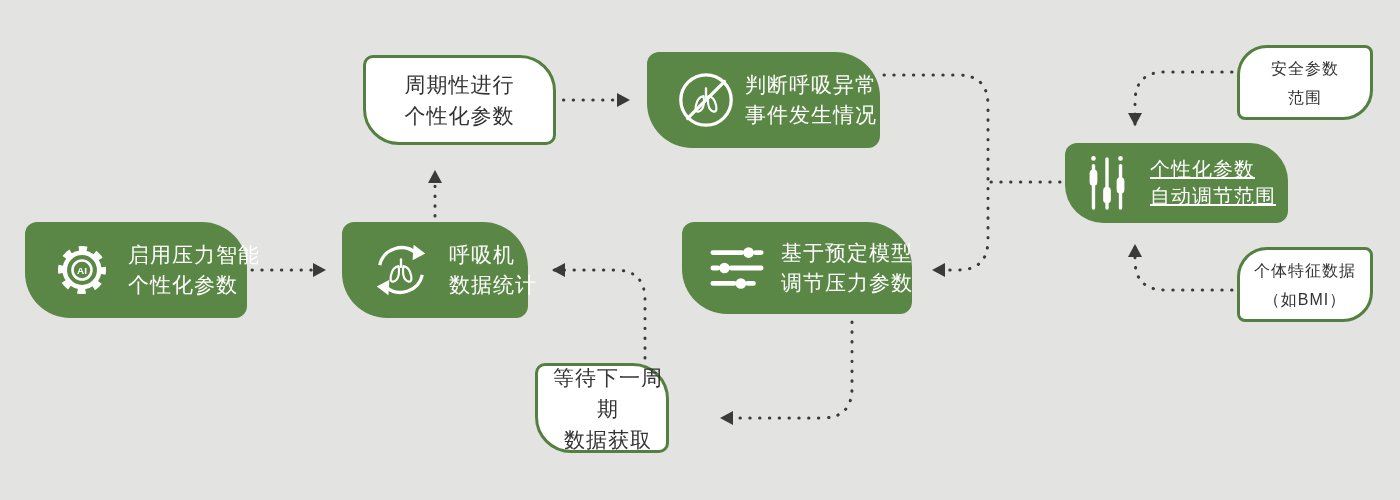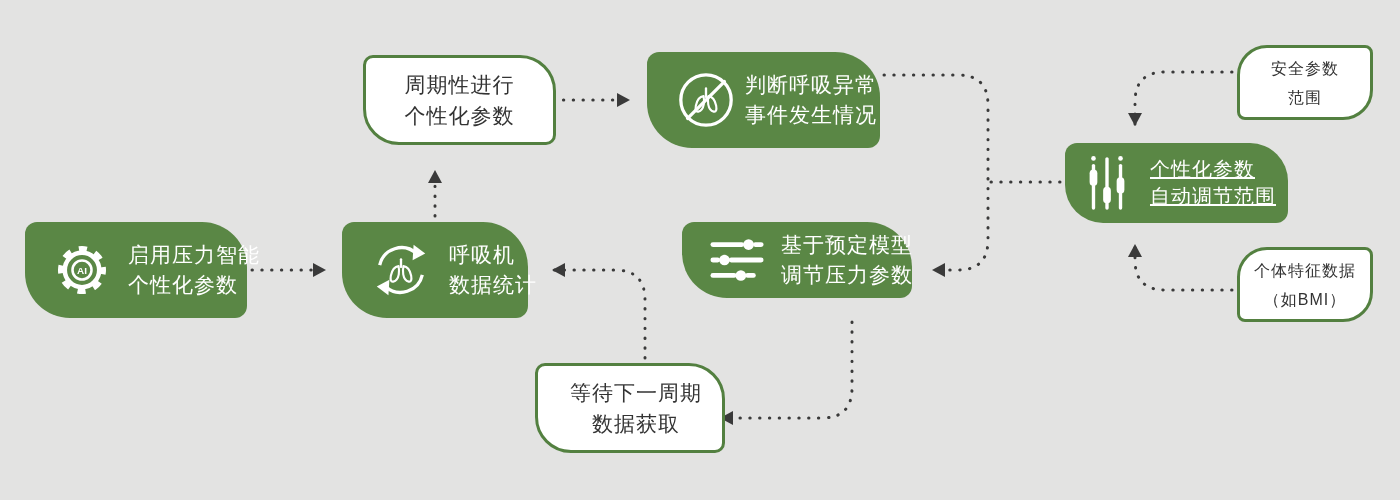--- a/index.html
+++ b/index.html
@@ -112,41 +112,41 @@
       <path d="M29.5 28 C 25 28.5 22.5 33 21.5 38 C 20.8 42 21.5 44.5 24 44 C 27 43.3 29 40.5 29.7 36.5 C 30.2 33.5 30 30.5 29.5 28 Z" fill="none" stroke="currentColor" stroke-width="2.2" stroke-linejoin="round"></path>
       <path d="M34.5 28 C 39 28.5 41.5 33 42.5 38 C 43.2 42 42.5 44.5 40 44 C 37 43.3 35 40.5 34.3 36.5 C 33.8 33.5 34 30.5 34.5 28 Z" fill="none" stroke="currentColor" stroke-width="2.2" stroke-linejoin="round"></path>
       <path d="M13 51 L 51 13" fill="none" stroke="currentColor" stroke-width="3.4" stroke-linecap="round"></path>
     </svg>
     <div class="lbl">
       <div>判断呼吸异常</div>
       <div>事件发生情况</div>
     </div>
   </div>
 
-  <div class="node node-green" style="left:682px;top:222px;width:230px;height:76px;">
+  <div class="node node-green" style="left:682px;top:222px;width:230px;height:92px;">
     <svg class="icon" width="54" height="44" viewBox="0 0 56 44">
       <g stroke="currentColor" stroke-width="5" stroke-linecap="round">
         <line x1="3" y1="6" x2="33" y2="6"></line>
           <line x1="47" y1="6" x2="53" y2="6"></line>
         <line x1="3" y1="22" x2="8" y2="22"></line>
           <line x1="22" y1="22" x2="53" y2="22"></line>
         <line x1="3" y1="38" x2="25" y2="38"></line>
           <line x1="39" y1="38" x2="45" y2="38"></line>
       </g>
       <circle cx="40" cy="6" r="5.5" fill="currentColor"></circle>
       <circle cx="15" cy="22" r="5.5" fill="currentColor"></circle>
       <circle cx="32" cy="38" r="5.5" fill="currentColor"></circle>
     </svg>
     <div class="lbl">
       <div>基于预定模型</div>
       <div>调节压力参数</div>
     </div>
   </div>
 
-  <div class="node node-white" style="left:535px;top:363px;width:190px;height:90px;padding-left:12px;">
+  <div class="node node-white" style="left:535px;top:363px;width:134px;height:90px;padding-left:12px;">
     <div class="lbl">
       <div>等待下一周期</div>
       <div>数据获取</div>
     </div>
   </div>
 
   <div class="node node-green small" style="left:1065px;top:143px;width:223px;height:80px;">
     <svg class="icon" width="40" height="56" viewBox="0 0 40 58">
       <g stroke="currentColor" stroke-linecap="round">
         <line x1="6" y1="11" x2="6" y2="55" stroke-width="3.5"></line>

